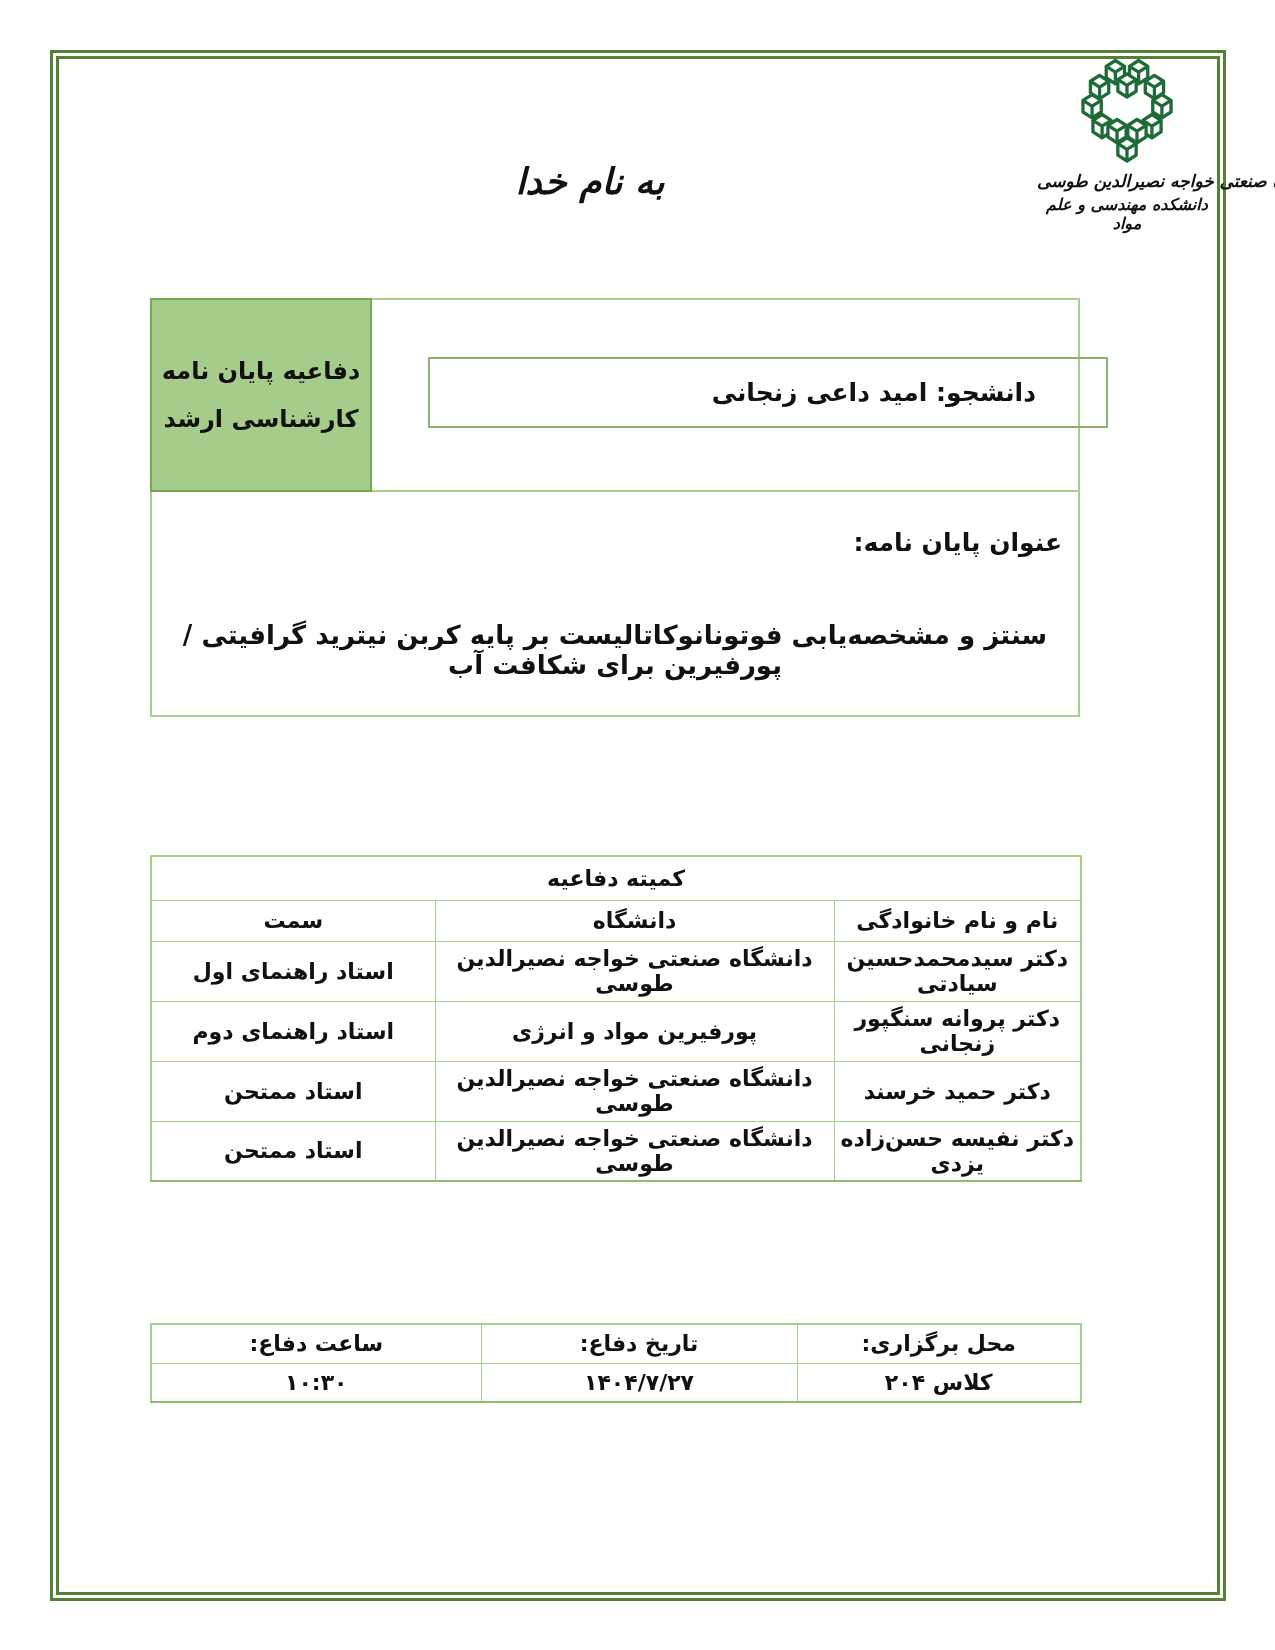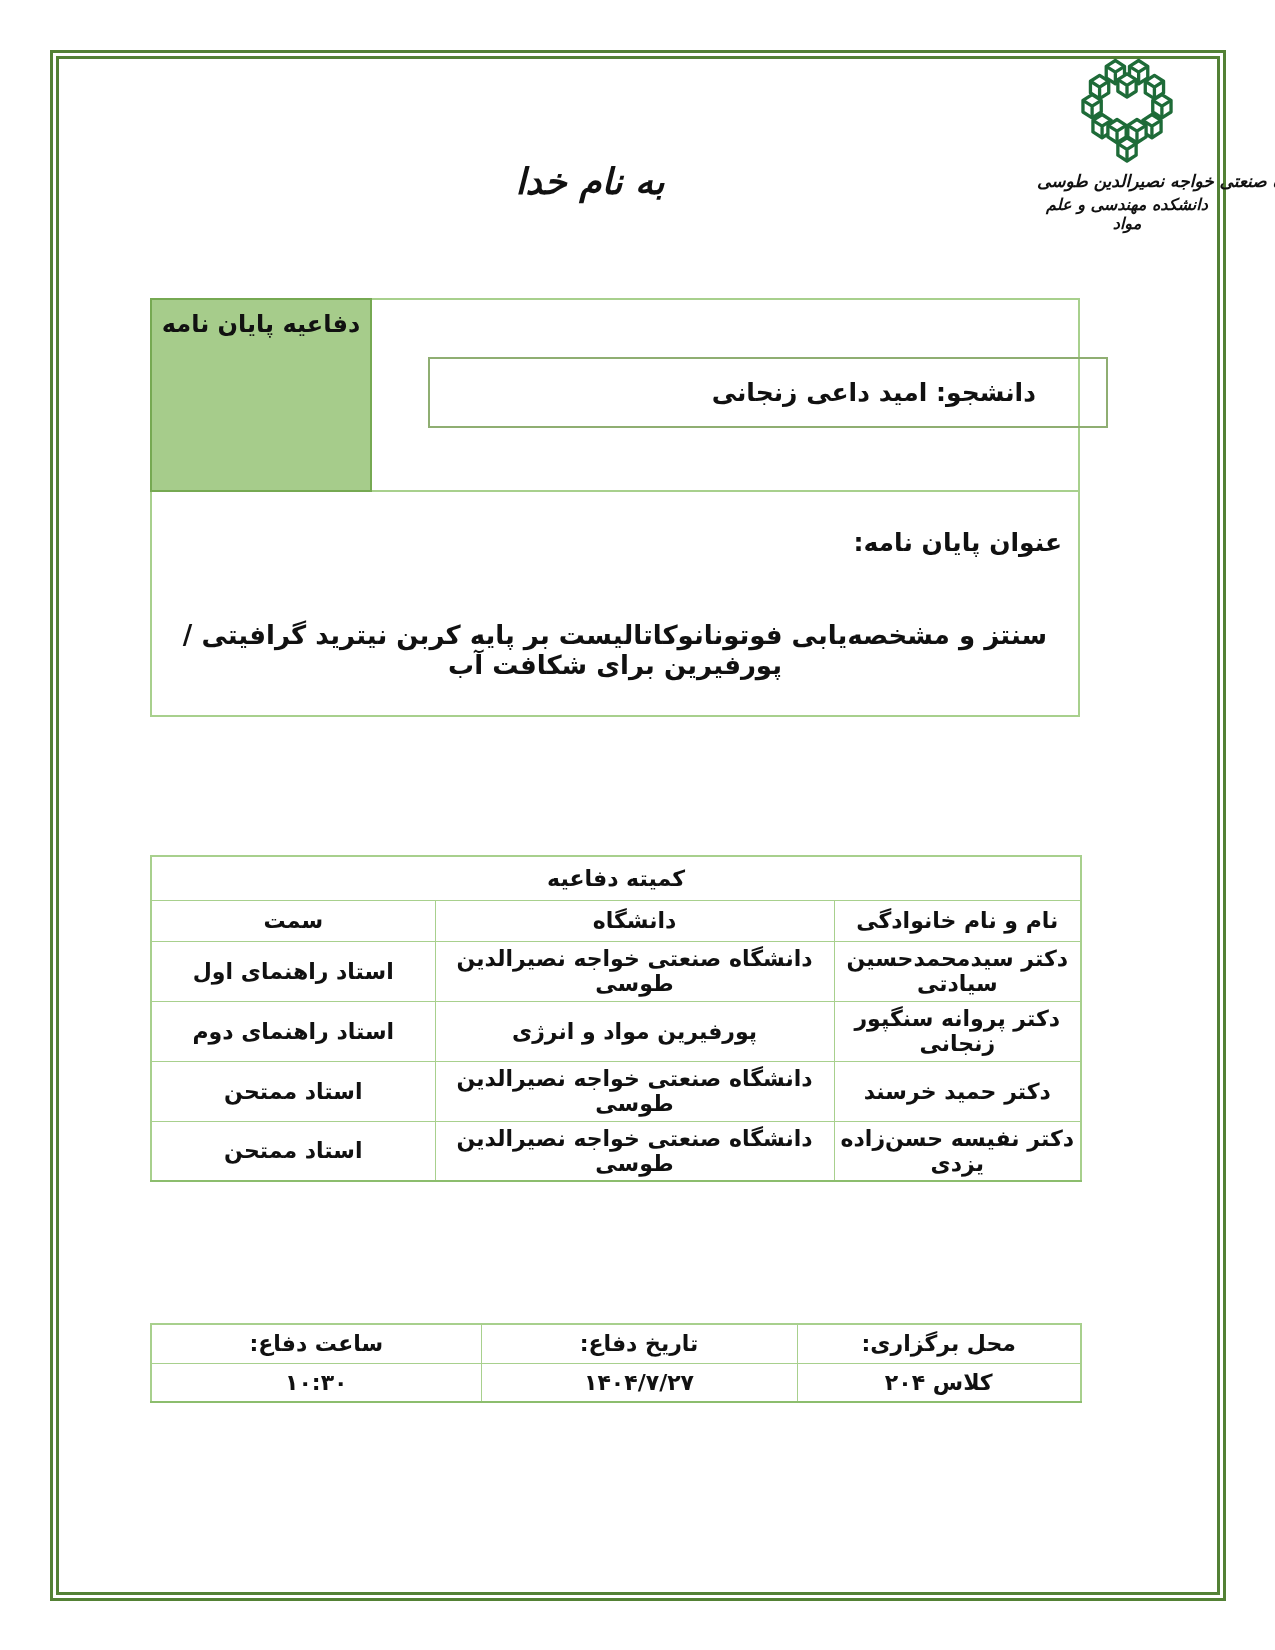--- a/index.html
+++ b/index.html
@@ -32,21 +32,21 @@
   .bismillah{position:absolute;top:160px;left:0;width:1180px;text-align:center;
     font-family:"DejaVu Serif","Liberation Serif",serif;font-style:italic;font-weight:bold;
     font-size:36px;}
 
   
   .top-table{position:absolute;left:150px;top:298px;width:930px;height:419px;
     border:2px solid var(--tbl-border);}
   .top-divider{position:absolute;top:190px;left:0;right:0;border-top:2px solid var(--tbl-border);}
   .green-cell{position:absolute;left:-2px;top:-2px;width:222px;height:194px;
     background:var(--cell-green);border:2px solid var(--cell-green-border);
-    display:flex;flex-direction:column;align-items:center;justify-content:flex-start;
+    display:flex;flex-direction:column;align-items:center;justify-content:center;
     font-weight:bold;font-size:24px;line-height:2.0;direction:rtl;text-align:center;}
   .student-box{position:absolute;left:276px;top:57px;width:680px;height:71px;
     border:2px solid #8fae72;direction:rtl;display:flex;align-items:center;
     padding-right:70px;font-weight:bold;font-size:25px;}
   .thesis-label{position:absolute;top:228px;right:16px;direction:rtl;
     font-weight:bold;font-size:25px;}
   .thesis-title{position:absolute;top:300px;left:0;right:0;text-align:center;direction:rtl;
     font-weight:bold;font-size:26px;margin-top:20px;}
 
   
@@ -96,20 +96,21 @@
     <div class="logo-fac">دانشکده مهندسی و علم مواد</div>
   </div>
 
   <div class="bismillah">به نام خدا</div>
 
   <div class="top-table">
     <div class="top-divider"></div>
 
     <div class="green-cell">
       <div>دفاعیه پایان نامه</div>
+      <div>کارشناسی ارشد</div>
     </div>
 
     <div class="student-box">
       <span>دانشجو: امید داعی زنجانی</span>
     </div>
 
     <div class="thesis-label">عنوان پایان نامه:</div>
     <div class="thesis-title">سنتز و مشخصه‌یابی فوتونانوکاتالیست بر پایه کربن نیترید گرافیتی /پورفیرین برای شکافت آب</div>
   </div>
 

